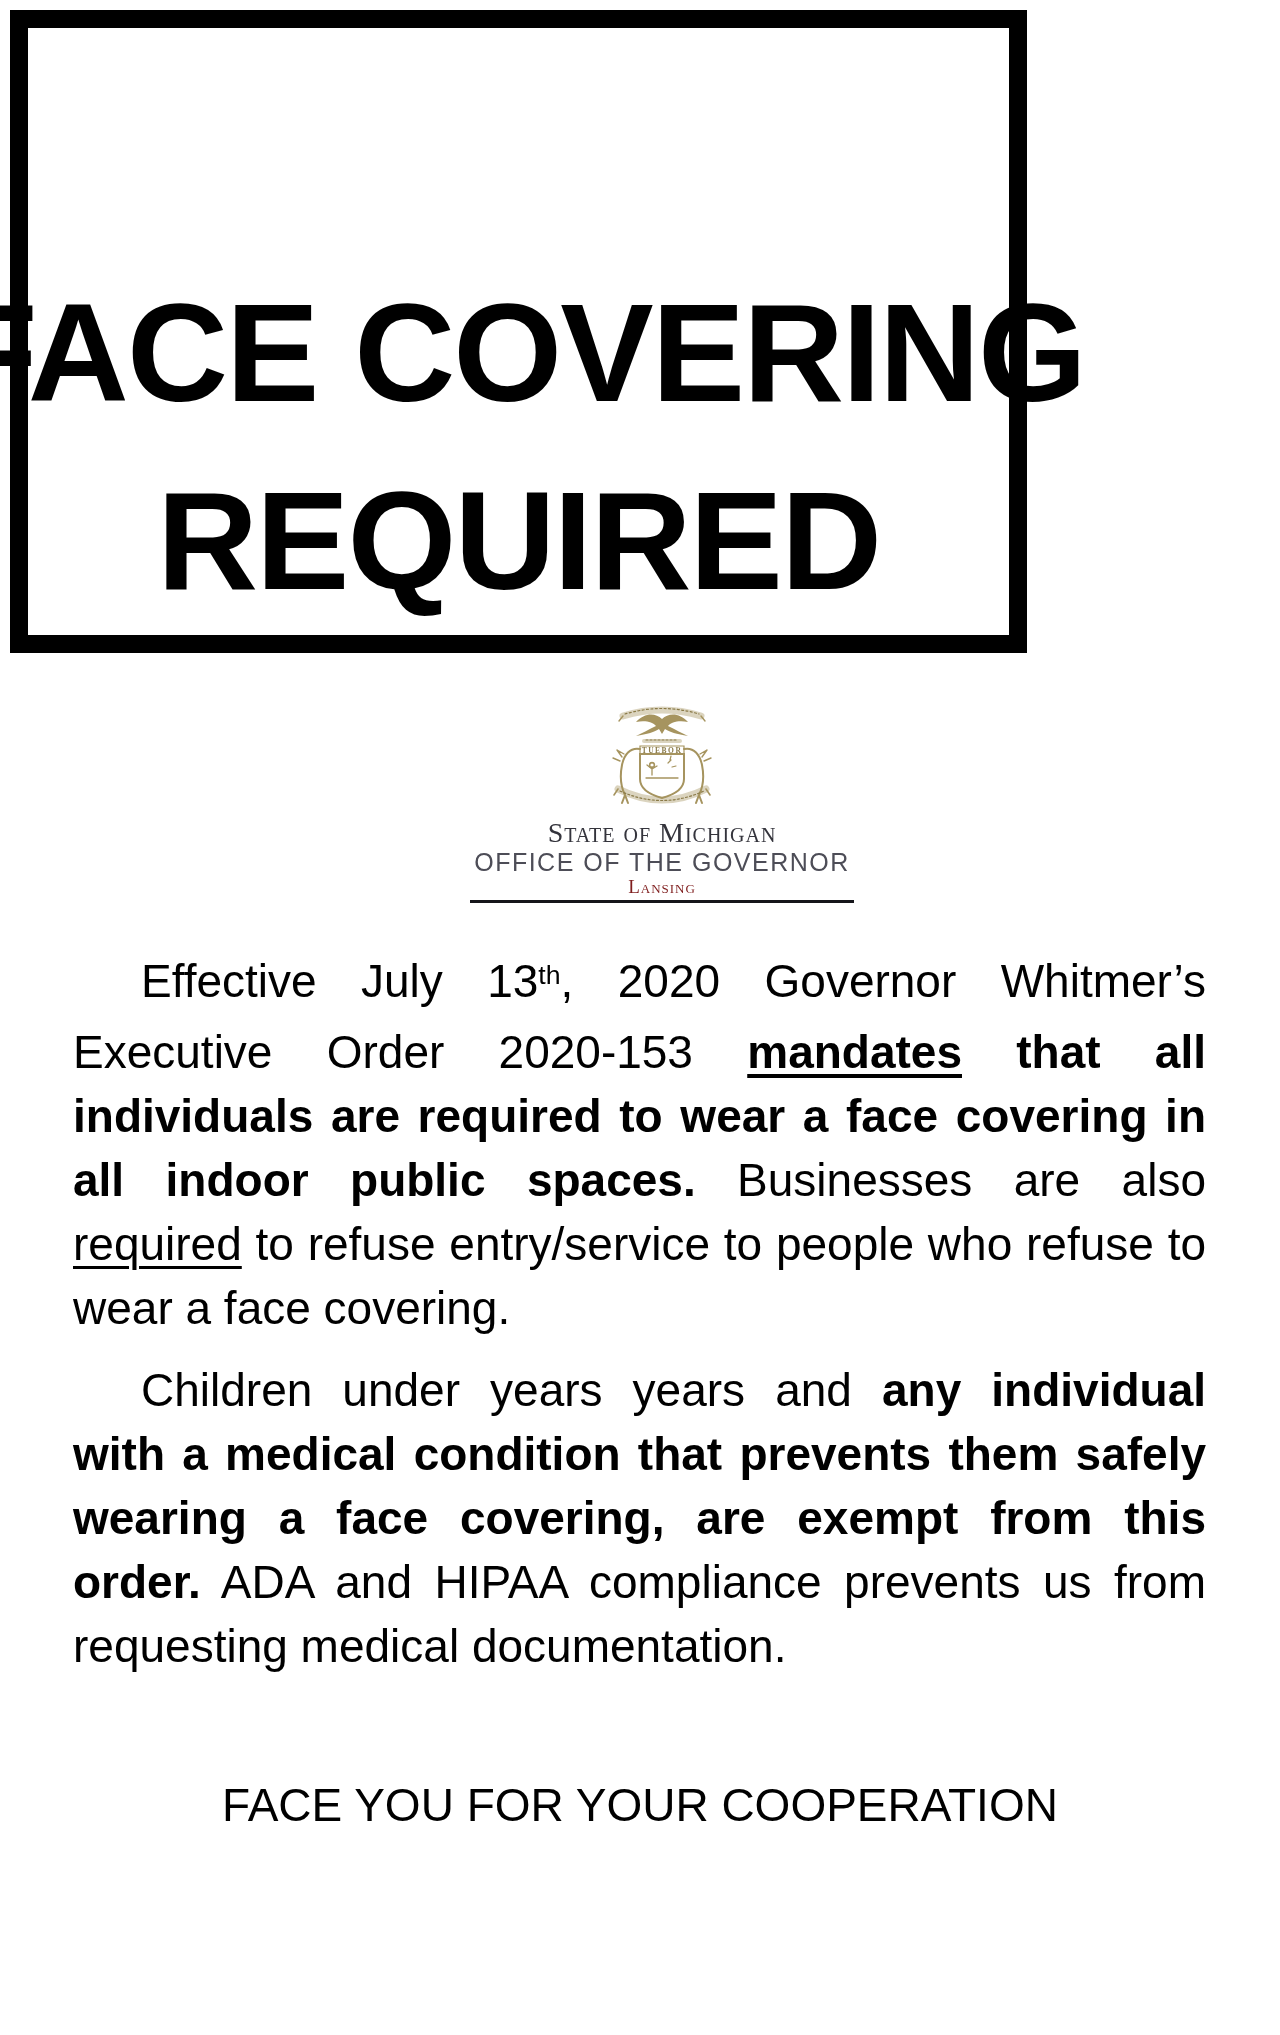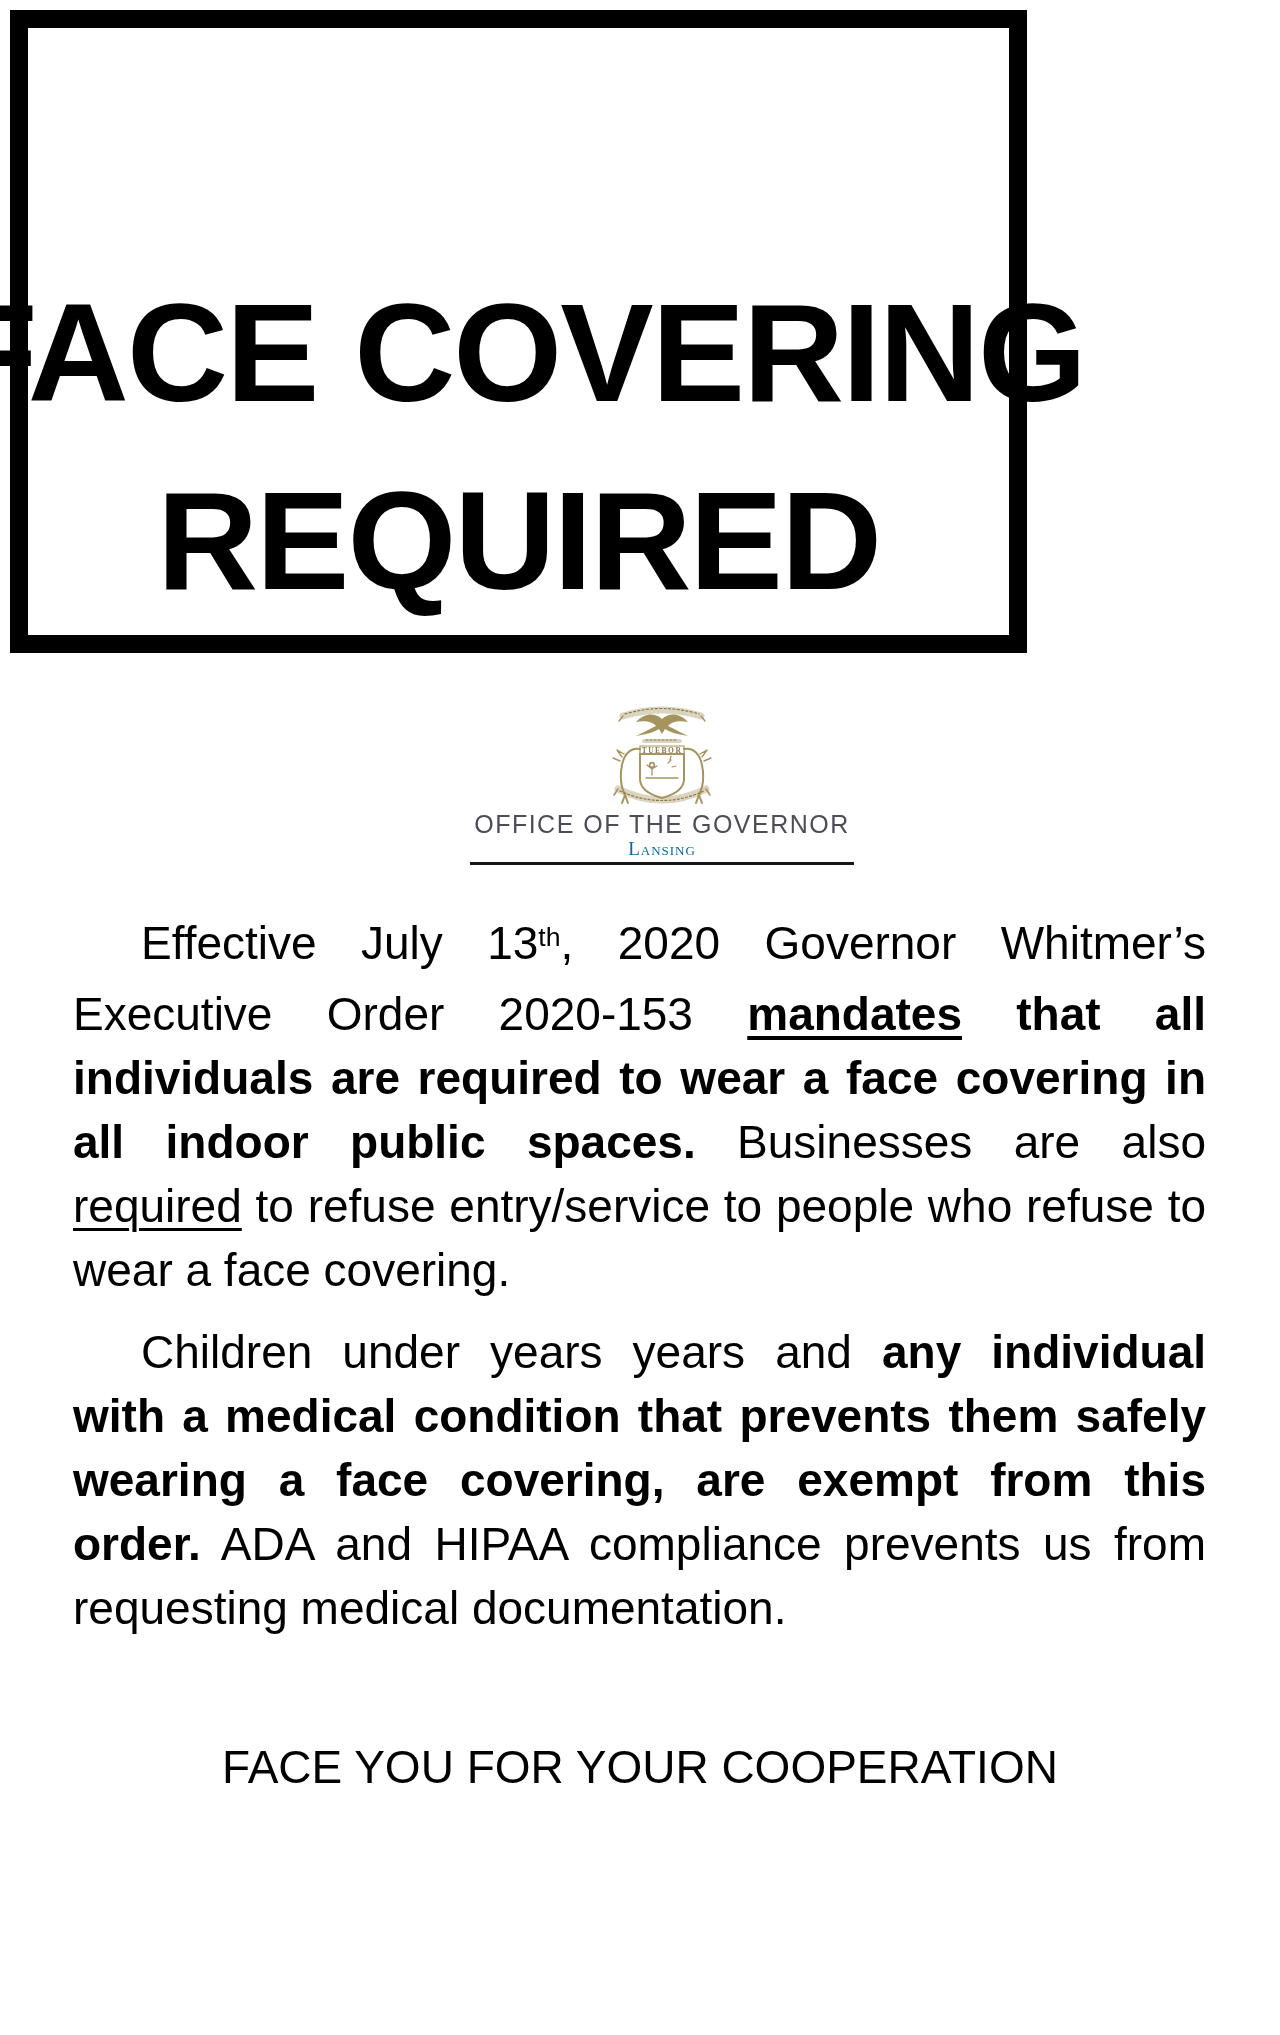--- a/index.html
+++ b/index.html
@@ -46,21 +46,21 @@
     font-size: 25px; line-height: 27px;
     letter-spacing: 1.5px;
     color: #4d4d57;
   }
   .lh-city {
     margin-top: 1px;
     font-family: "Liberation Serif", serif;
     font-variant: small-caps;
     font-size: 19px; line-height: 19px;
     letter-spacing: 1px;
-    color: #0369a1;
+    color: #7f1d1d;
   }
   .lh-rule { margin: 4px auto 0; width: 384px; height: 3px; background: #15151a; }
 
   
   .body-text { margin: 46px 58px 0 57px; }
   .body-text p {
     margin: 16px;
     font-size: 46px;
     line-height: 64px;
     text-align: justify;
@@ -116,20 +116,21 @@
         <path d="M24 58 l-5 -7 M26 55 l-7 -4 M22 62 l-7 -3" stroke-width="1.4"></path>
 
         <path d="M86 50 C96 48 102 56 104 66 C106 76 106 86 101 96 L98 104 M101 96 L104 104" stroke-width="2"></path>
         <path d="M104 58 l5 -7 M102 55 l7 -4 M106 62 l7 -3" stroke-width="1.4"></path>
 
         <path d="M20 90 Q64 112 108 90" stroke-width="7" opacity="0.4"></path>
         <path d="M22 92 Q64 111 106 92" stroke-width="1.2" stroke-dasharray="2 2.2" stroke="#8a7a48"></path>
         <path d="M20 90 l-4 6 M108 90 l4 6" stroke-width="1.6"></path>
       </g>
     </svg>
+    <div class="lh-state">State of Michigan</div>
     <div class="lh-office">OFFICE OF THE GOVERNOR</div>
     <div class="lh-city">Lansing</div>
     <div class="lh-rule"></div>
   </div>
 
   <div class="body-text">
     <p><span>Effective July 13</span><span class="sup">th</span><span>, 2020 Governor Whitmer’s Executive Order 2020-153 </span><span class="b u">mandates</span><span class="b"> </span><span class="b">that all individuals are required to wear a face covering in all indoor public spaces.</span><span>  Businesses are also </span><span class="u">required</span><span> to refuse entry/service to people who refuse to wear a face covering.</span></p>
     <p><span>Children under years years and </span><span class="b">any individual with a medical condition that prevents them safely wearing a face covering, are exempt from this order.</span><span> ADA and HIPAA compliance prevents us from requesting medical documentation.</span></p>
   </div>
 

